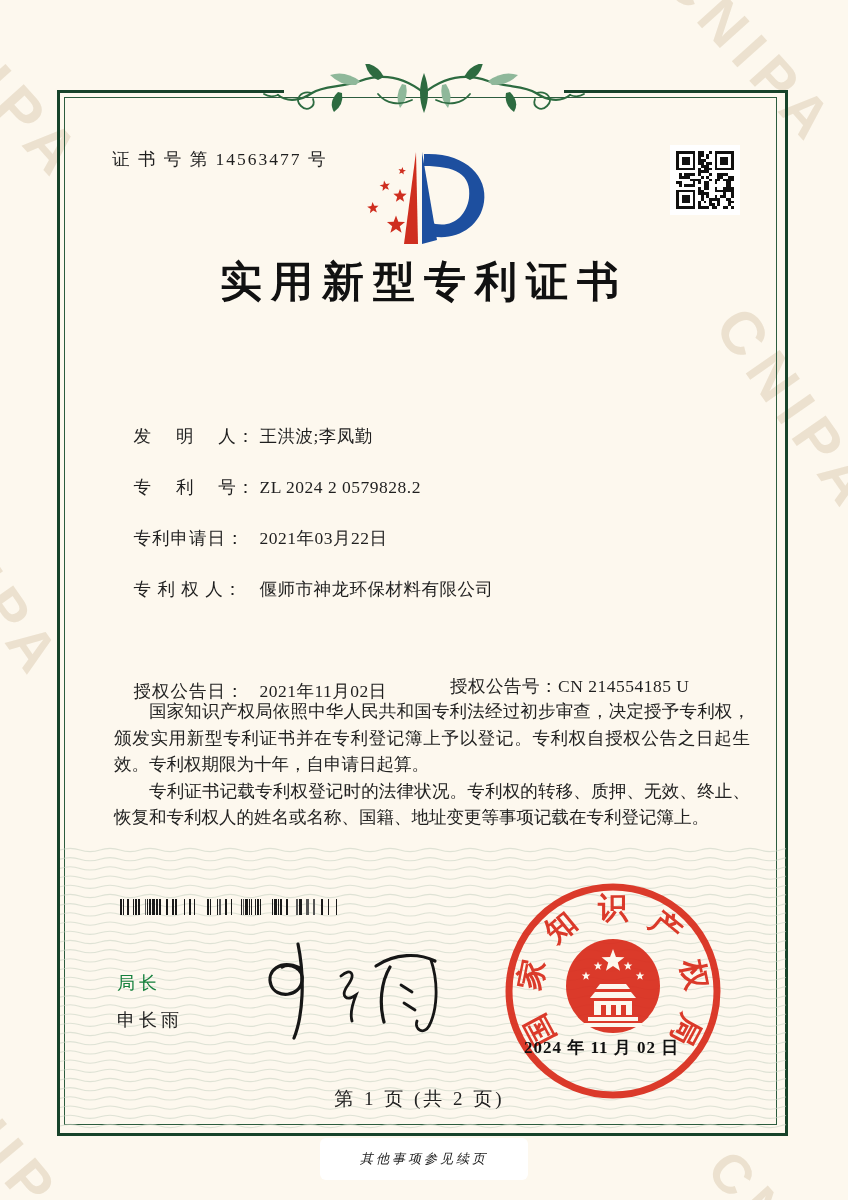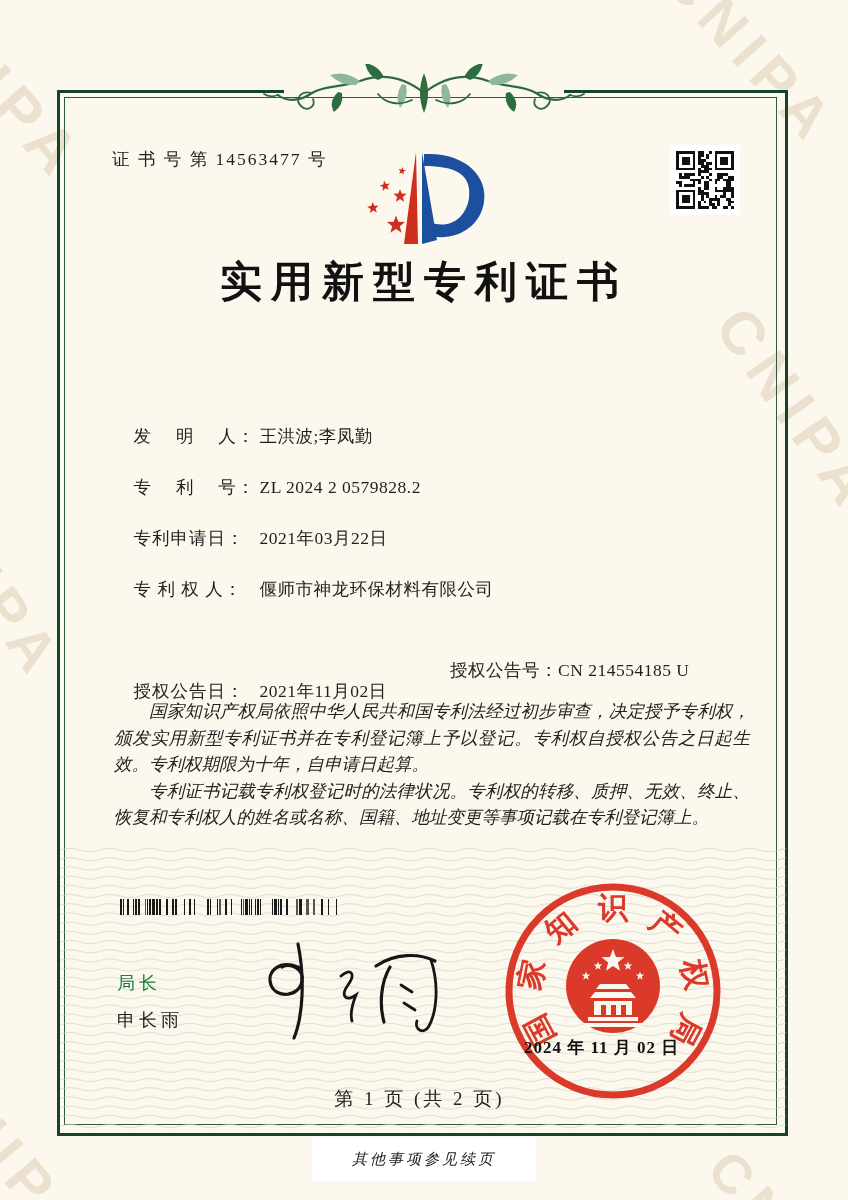--- a/index.html
+++ b/index.html
@@ -24,36 +24,36 @@
   .logo{position:absolute;left:340px;top:138px;}
   .qr-box{position:absolute;left:670px;top:145px;width:70px;height:70px;background:#ffffff;}
   .qr-box svg{position:absolute;left:6px;top:6px;}
   .title{position:absolute;left:0;right:0;top:254px;text-align:center;font-size:42px;font-weight:bold;
          letter-spacing:9px;color:#111;}
   
   .frow{position:absolute;left:114px;font-size:17.5px;letter-spacing:0.5px;white-space:pre;}
   .fl{display:inline-block;min-width:126px;letter-spacing:1px;}
   .f0{top:352px}.f1{top:403px}.f2{top:454px}.f3{top:505px}.f4{top:556px}.f5{top:607px}
   .grant-row{top:658px;width:660px;}
-  .grant-no{position:absolute;left:336px;top:0;white-space:pre;}
-  
-  .body-text{position:absolute;left:114px;top:698px;width:636px;font-size:17.5px;font-style:italic;
+  .grant-no{position:absolute;left:336px;top:16px;white-space:pre;}
+  
+  .body-text{position:absolute;left:114px;top:698px;width:636px;font-size:17.5px;
              line-height:26.5px;text-align:justify;color:#222;}
   .body-text p{margin:0;text-indent:2em;}
   
   .waves{position:absolute;left:60px;top:846px;}
   .barcode{position:absolute;left:120px;top:899px;}
   .issuer-title{position:absolute;left:117px;top:971px;font-size:18px;letter-spacing:4px;color:#15803d;}
   .issuer-name{position:absolute;left:117px;top:1008px;font-size:18px;letter-spacing:4px;color:#222;}
   .signature{position:absolute;left:238px;top:936px;}
   .seal{position:absolute;left:498px;top:876px;}
   .seal-date{position:absolute;left:524px;top:1036px;font-size:17px;font-weight:bold;letter-spacing:1px;color:#111;white-space:pre;}
   .page-info{position:absolute;left:57px;width:725px;top:1086px;text-align:center;font-size:19px;letter-spacing:3px;color:#222;}
   .bottom-note{position:absolute;left:50%;transform:translateX(-50%);top:1138px;background:#ffffff;
-               padding:12px 40px;font-size:15px;font-style:italic;letter-spacing:3px;color:#222;white-space:nowrap;}
+               padding:12px 40px;font-size:13px;font-style:italic;letter-spacing:3px;color:#222;white-space:nowrap;border-radius:6px;}
 </style>
 </head>
 <body>
 
 <div class="page">
 
   <span class="wm wm1">CNIPA</span>
   <span class="wm wm2">CNIPA</span>
   <span class="wm wm3">CNIPA</span>
   <span class="wm wm4">CNIPA</span>

